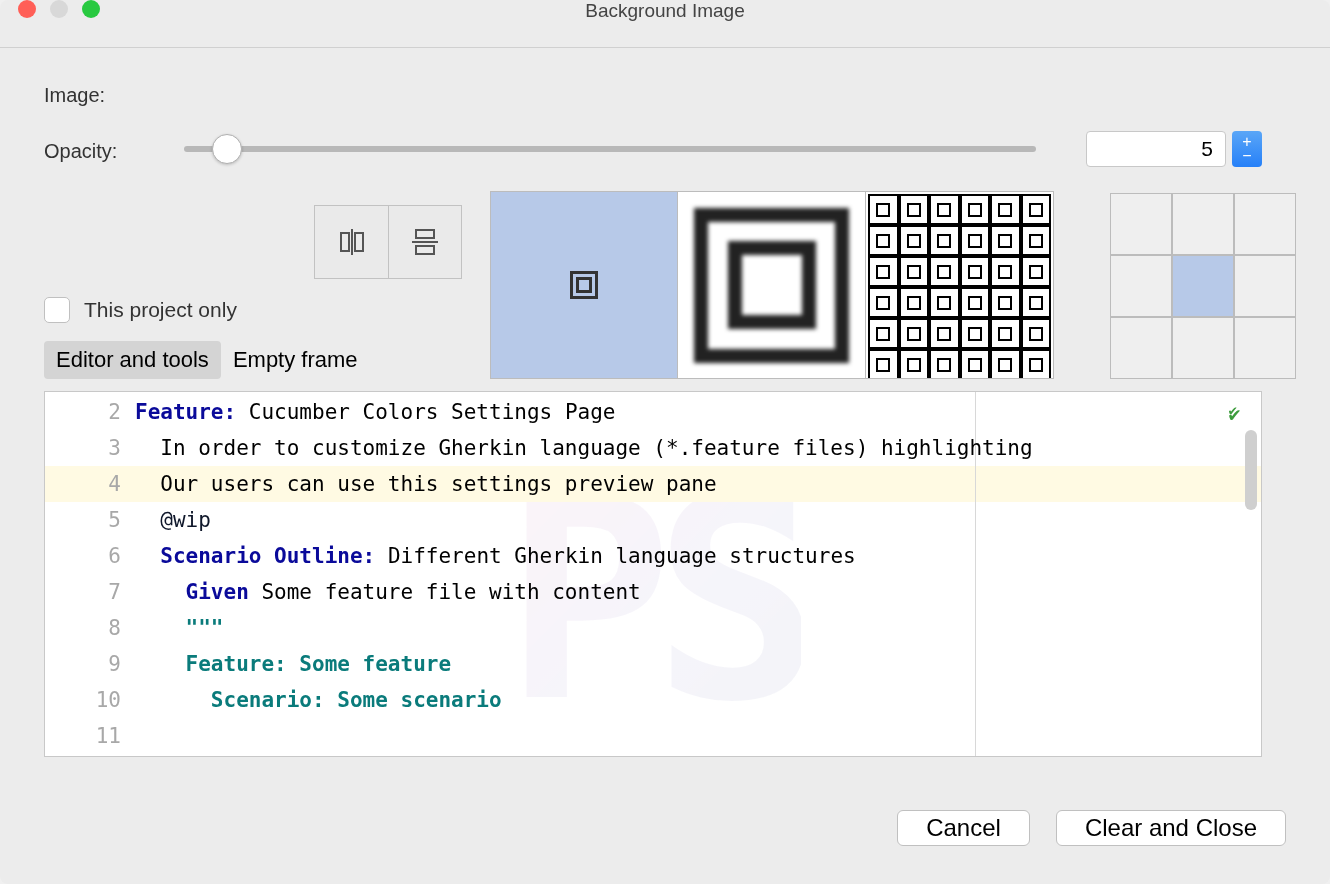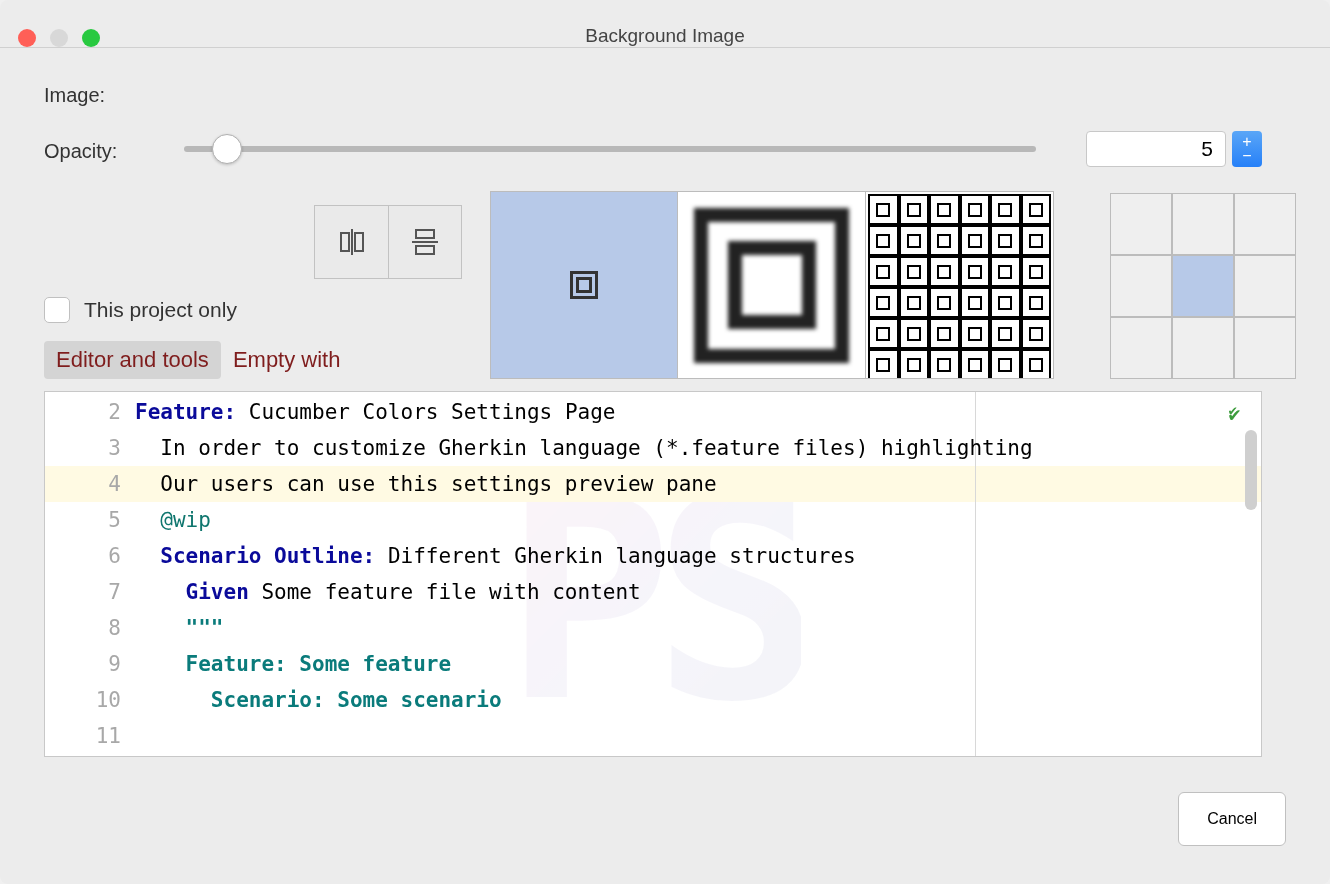--- a/index.html
+++ b/index.html
@@ -14,21 +14,21 @@
       background: #ececec;
       border-radius: 8px;
       width: 100%;
       height: 100%;
       display: flex;
       flex-direction: column;
     }
     .titlebar {
       height: 48px;
       display: flex;
-      align-items: flex-end;
+      align-items: flex-start;
       padding: 0 18px;
       position: relative;
       border-bottom: 1px solid #d0d0d0;
     }
     .traffic-lights {
       display: flex;
       gap: 14px;
     }
     .traffic-light {
       width: 18px;
@@ -203,21 +203,21 @@
     .checkbox-label {
       font-size: 21px;
       color: #333;
     }
     .tabs {
       display: flex;
     }
     .tab {
       padding: 6px 12px;
       font-size: 22px;
-      color: #7f1d1d;
+      color: #000000;
       cursor: pointer;
       border-radius: 4px;
     }
     .tab.active {
       background: #d4d4d4;
     }
     .fill-modes {
       display: flex;
       gap: 0;
     }
@@ -332,21 +332,21 @@
     .code-body {
       position: absolute;
       left: 90px;
       top: 0;
       right: 42px;
       line-height: 36px;
       padding-top: 2px;
       white-space: pre;
     }
     .kw { color: #0a0a9a; font-weight: bold; }
-    .tag-annot { color: #0f766e; }
+    .tag-annot { color: #0f172a; }
     .str { color: #0a7b7b; font-weight: bold; }
     .highlight-line {
       position: absolute;
       left: 0; right: 0;
       height: 36px;
       background: #fffae3;
     }
     .divider-v {
       position: absolute;
       top: 0; bottom: 0;
@@ -369,24 +369,24 @@
       background: #cfcfcf;
       border-radius: 6px;
     }
     .button-bar {
       display: flex;
       justify-content: flex-end;
       gap: 26px;
       padding: 28px 44px 38px 0;
     }
     .btn {
-      height: 54px;
+      height: 36px;
       padding: 0 28px;
       border-radius: 6px;
-      font-size: 16px;
+      font-size: 24px;
       border: 1px solid #c0c0c0;
       background: #fff;
       cursor: pointer;
     }
     .btn.primary {
       background: linear-gradient(to bottom, #5aa6f7, #2680f8);
       color: #fff;
       border: none;
       box-shadow: 0 0 0 3px rgba(100,160,255,0.4);
       padding: 0 56px;
@@ -444,21 +444,21 @@
               <line x1="2" y1="15" x2="28" y2="15" stroke="#555" stroke-width="2"></line>
             </svg>
           </div>
         </div>
         <div class="checkbox-row">
           <div class="checkbox"></div>
           <div class="checkbox-label">This project only</div>
         </div>
         <div class="tabs">
           <div class="tab active">Editor and tools</div>
-          <div class="tab">Empty with</div>
+          <div class="tab">Empty frame</div>
         </div>
       </div>
 
       <div class="fill-modes">
         <div class="fill-mode plain">
           <div class="inner-sq"></div>
         </div>
         <div class="fill-mode scale">
           <div class="big-sq"></div>
         </div>
@@ -537,14 +537,15 @@
         </div>
       <div class="code-body"><div><span class="kw">Feature:</span><span> Cucumber Colors Settings Page</span></div><div><span>  In order to customize Gherkin language (*.feature files) highlighting</span></div><div><span>  Our users can use this settings preview pane</span></div><div><span></span></div><div><span>  </span><span class="tag-annot">@wip</span></div><div><span>  </span><span class="kw">Scenario Outline:</span><span> Different Gherkin language structures</span></div><div><span>    </span><span class="kw">Given</span><span> Some feature file with content</span></div><div><span>    </span><span class="str">"""</span></div><div><span>    </span><span class="str">Feature: Some feature</span></div><div><span>      </span><span class="str">Scenario: Some scenario</span></div></div>
       <div class="chk-mark">✔<span style="position:relative;top:-6px;left:-12px;font-size:14px;">✔</span></div>
       <div class="scrollbar-thumb"></div>
     </div>
 
   </div>
 
   <div class="button-bar">
     <button class="btn">Cancel</button>
+    <button class="btn">Clear and Close</button>
   </div>
 </div>
 
 </body></html>

